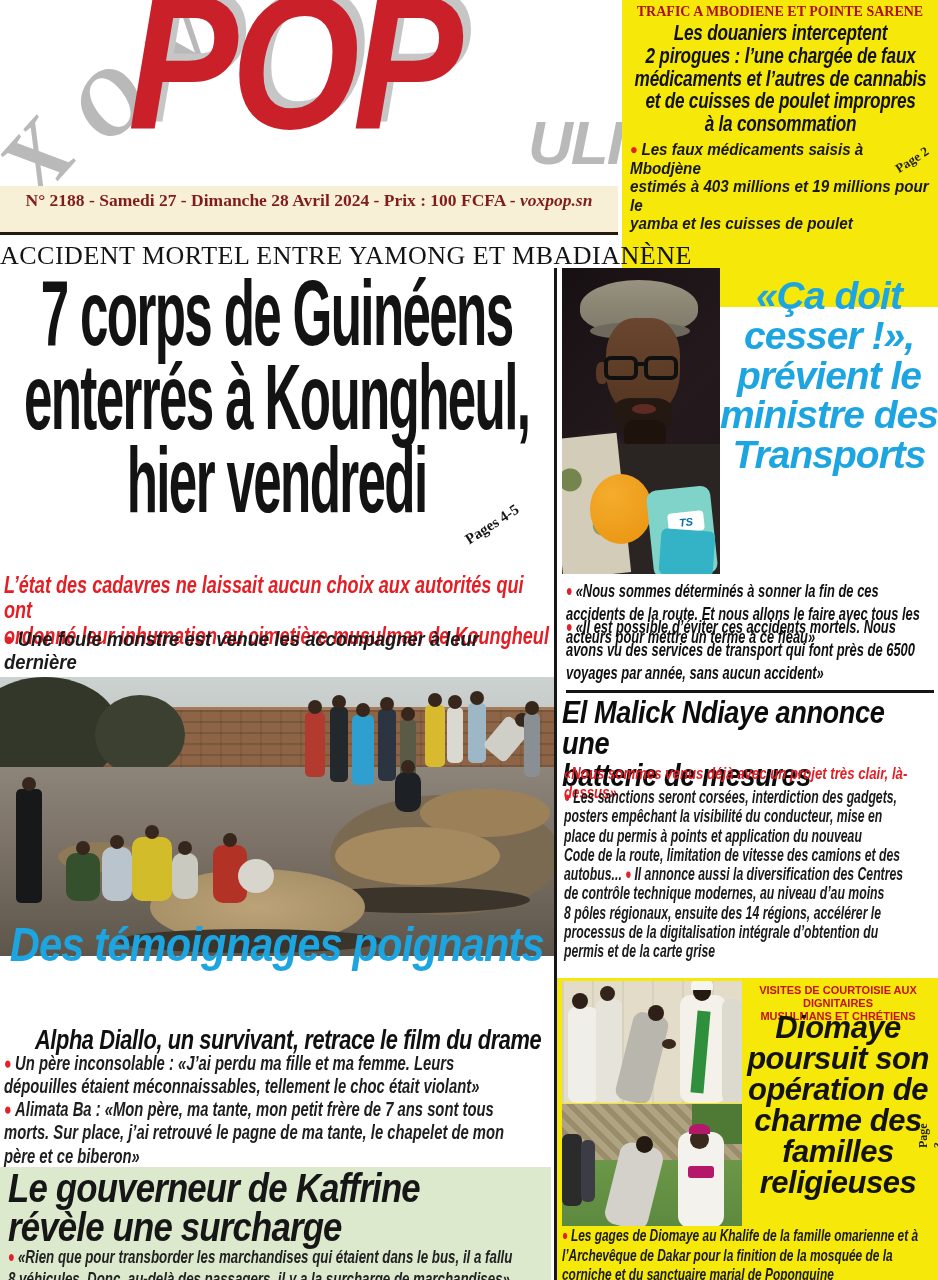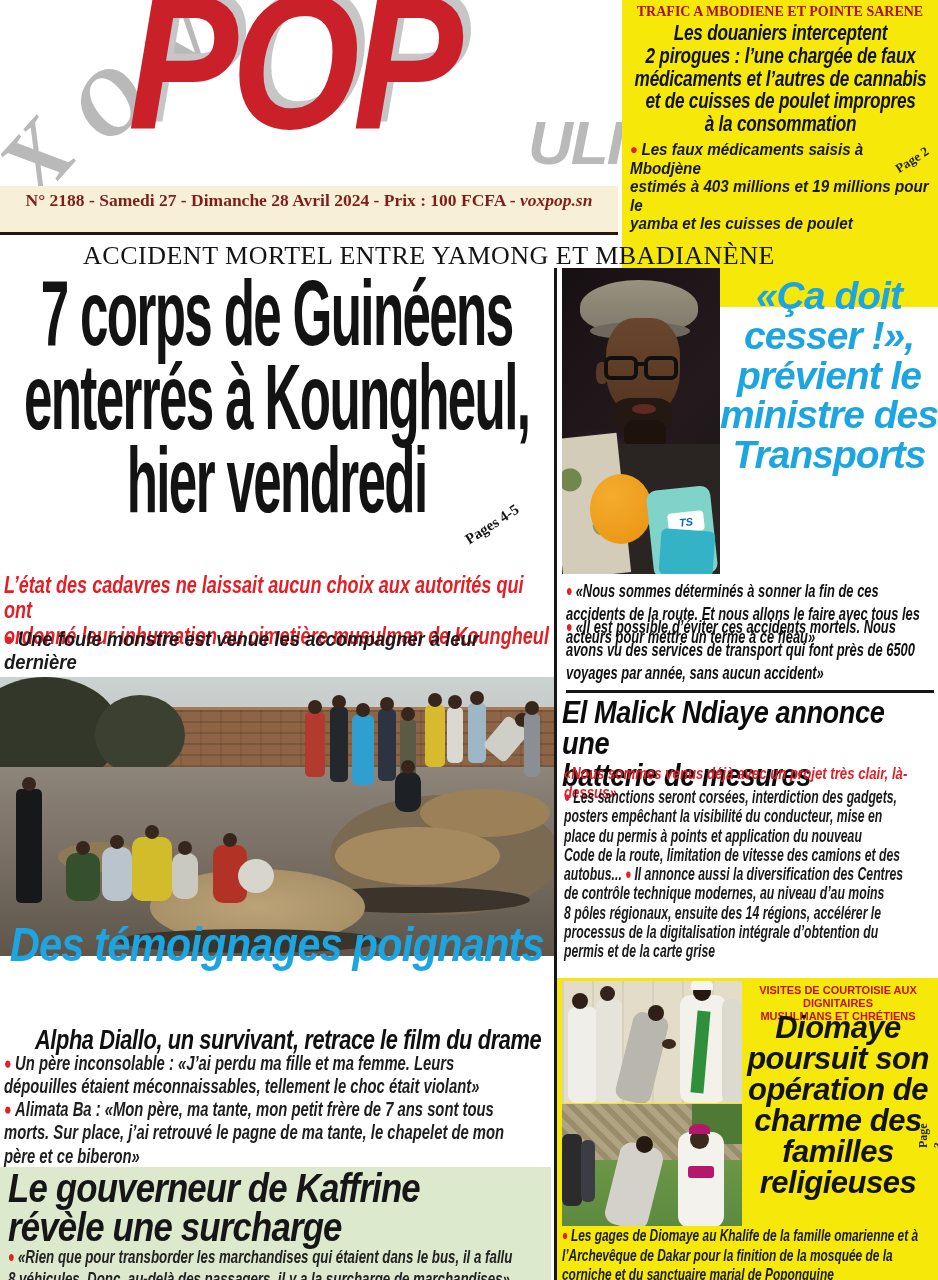--- a/index.html
+++ b/index.html
@@ -38,21 +38,21 @@
 
   
   .topright{left:622px;top:0;width:316px;height:307px;background:#f6e90a;padding:4px 8px 0 8px;}
   .tr-kicker{font-family:"Liberation Serif",serif;font-weight:700;font-size:14px;color:#ad1016;text-align:center;}
   .tr-head{font-size:21.5px;font-weight:700;font-style:italic;line-height:1.06;color:#121212;letter-spacing:-.3px;margin-top:2px;}
   .tr-page{position:absolute;right:8px;top:152px;transform:rotate(-33deg);font-family:"Liberation Serif",serif;
            font-weight:700;font-size:13px;color:#222;}
   .tr-deck{font-size:16.5px;font-weight:700;font-style:italic;line-height:1.13;color:#171717;margin-top:4px;}
 
   
-  .kicker-main{left:0;top:241px;width:858px;text-align:center;font-family:"Liberation Serif",serif;
+  .kicker-main{left:0;top:241px;width:858px;font-family:"Liberation Serif",serif;
                font-size:26px;color:#141414;letter-spacing:.5px;}
   .vdiv{left:554px;top:268px;width:3px;height:1012px;background:#161616;}
   .lead-head{left:0;top:272px;width:554px;font-size:93px;font-weight:700;line-height:.90;letter-spacing:-3px;color:#131313;}
   .pages45{left:462px;top:516px;transform:rotate(-33deg);font-family:"Liberation Serif",serif;font-weight:700;font-size:15px;}
   .lead-sub{left:4px;top:573px;width:548px;font-size:23.5px;font-weight:700;font-style:italic;color:#e31f26;line-height:1.08;}
   .lead-deck{left:4px;top:628px;width:548px;font-size:20px;font-weight:700;font-style:italic;color:#1b1b1b;line-height:1.15;}
 
   
   .photo-burial{left:0;top:677px;width:554px;height:279px;overflow:hidden;background:#7a7065;}
   .pb-sky{position:absolute;left:0;top:0;width:554px;height:90px;background:linear-gradient(#ccd2d0,#bdc1bc);}

